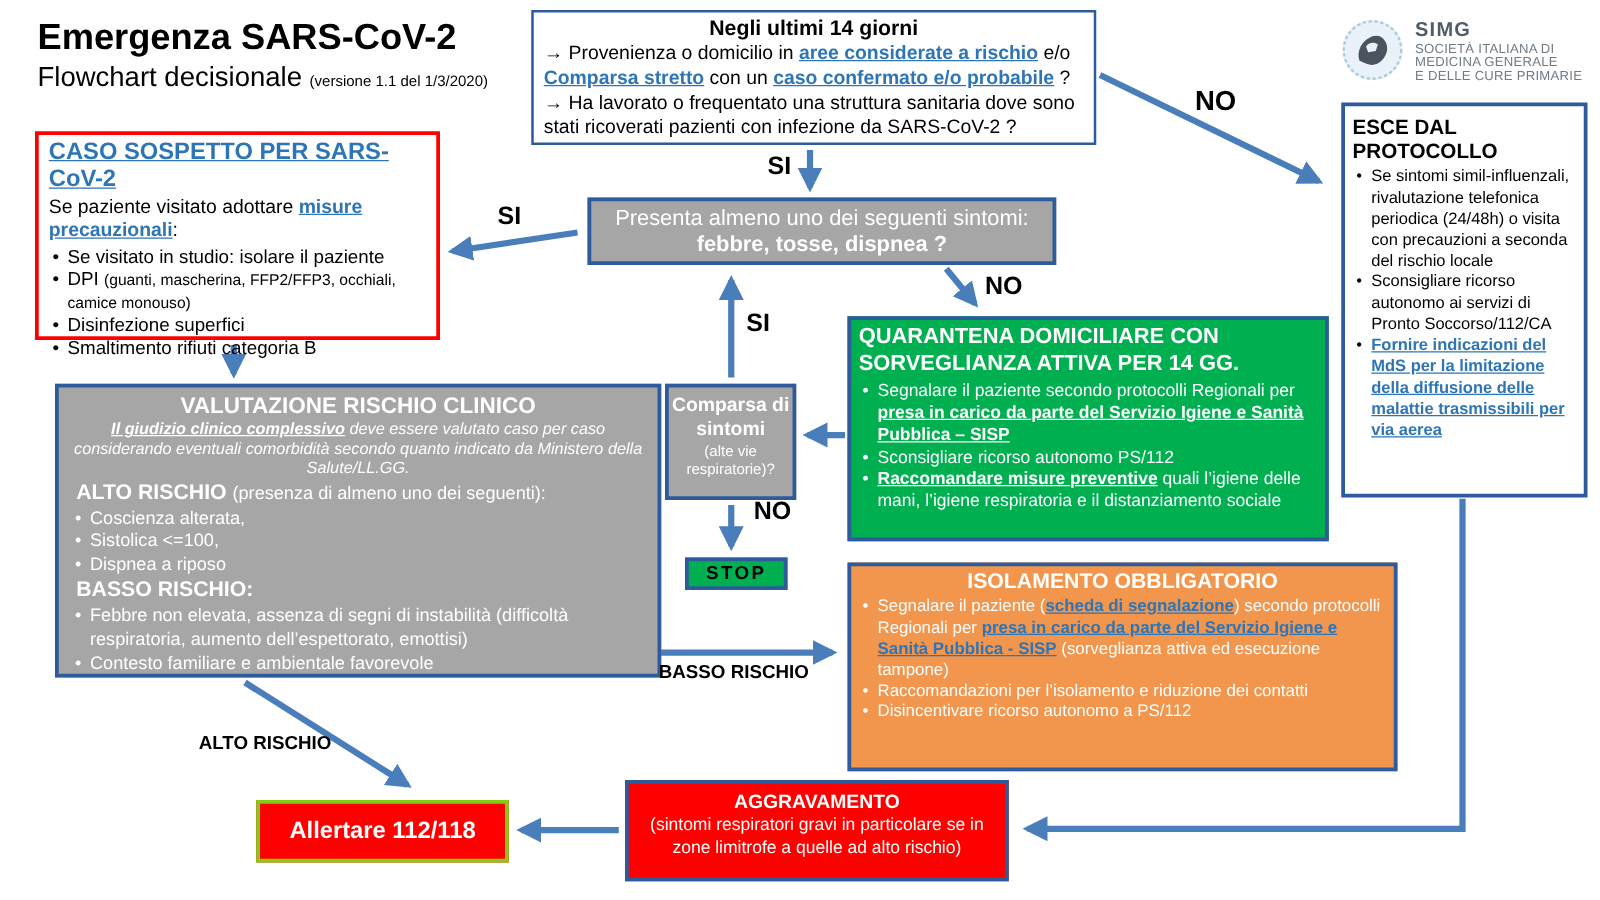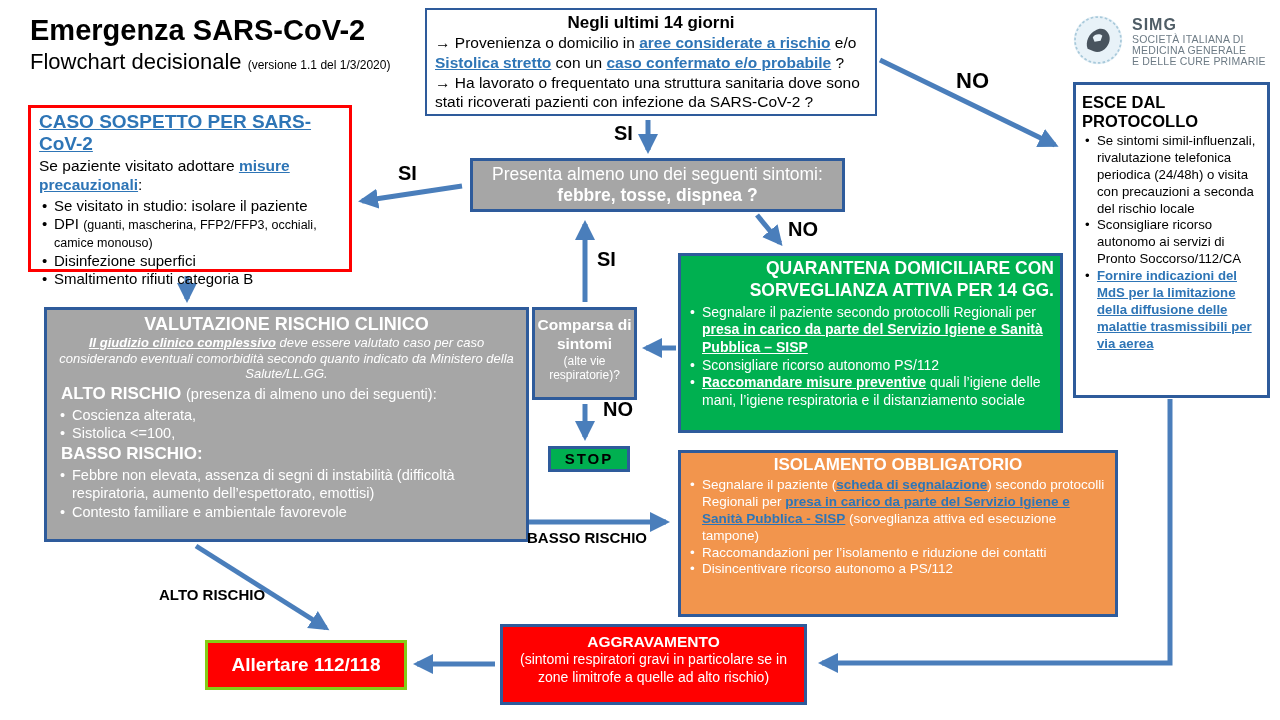--- a/index.html
+++ b/index.html
@@ -46,21 +46,21 @@
   .b-caso { left:28px; top:105px; width:324px; height:167px; border:3px solid #ff0000; background:#fff; padding:3px 8px; }
   .b-caso .bt { color:#2e75b6; font-weight:bold; font-size:19px; text-decoration:underline; }
   .b-caso .intro { font-size:15.5px; line-height:1.25; margin:1px 0 0 0; }
   .b-caso li { font-size:15px; line-height:1.22; }
 
   .b-presenta { left:470px; top:158px; width:375px; height:54px; background:#a6a6a6; border:3px solid #2e5b9b; color:#fff; text-align:center; padding-top:3px; }
   .b-presenta .l1 { font-size:17.5px; }
   .b-presenta .l2 { font-size:17.5px; font-weight:bold; }
 
   .b-green { left:678px; top:253px; width:385px; height:180px; background:#00b050; border:3px solid #2e5b9b; color:#fff; padding:2px 6px; }
-  .b-green .bt { text-align:right; font-weight:bold; font-size:17.5px; line-height:1.25; }
+  .b-green .bt { text-align:left; font-weight:bold; font-size:17.5px; line-height:1.25; }
   .b-green li { font-size:14px; line-height:1.26; }
 
   .b-valut { left:44px; top:307px; width:485px; height:235px; background:#a6a6a6; border:3px solid #2e5b9b; color:#fff; padding:4px 10px; }
   .b-valut .bt { text-align:center; font-weight:bold; font-size:18px; }
   .b-valut .note { font-size:13px; line-height:1.2; text-align:center; margin:0 0 2px 0; }
   .b-valut .risk { font-size:14.5px; margin:1px 0 0 4px; }
   .b-valut li { font-size:14.5px; line-height:1.28; }
 
   .b-comparsa { left:532px; top:307px; width:105px; height:93px; background:#a6a6a6; border:3px solid #2e5b9b; color:#fff; text-align:center; padding-top:5px; }
   .b-comparsa .l1 { font-size:15.5px; font-weight:bold; line-height:1.25; }
@@ -125,21 +125,21 @@
     <div class="simg-text">
       <div class="simg-acronym">SIMG</div>
       <div class="simg-line">SOCIETÀ ITALIANA DI</div>
       <div class="simg-line">MEDICINA GENERALE</div>
       <div class="simg-line">E DELLE CURE PRIMARIE</div>
     </div>
   </div>
 
   <div class="box b-last14">
     <div class="bt">Negli ultimi 14 giorni</div>
-    <p><span>→ Provenienza o domicilio in </span><span class="link">aree considerate a rischio</span><span> e/o </span><span class="link">Sistolica stretto</span><span> con un </span><span class="link">caso confermato e/o probabile</span><span> ?</span></p>
+    <p><span>→ Provenienza o domicilio in </span><span class="link">aree considerate a rischio</span><span> e/o </span><span class="link">Comparsa stretto</span><span> con un </span><span class="link">caso confermato e/o probabile</span><span> ?</span></p>
     <p><span>→ Ha lavorato o frequentato una struttura sanitaria dove sono stati ricoverati pazienti con infezione da SARS-CoV-2 ?</span></p>
   </div>
 
   <div class="box b-esce">
     <div class="bt">ESCE DAL PROTOCOLLO</div>
     <ul class="bl">
       <li><span>Se sintomi simil-influenzali, rivalutazione telefonica periodica (24/48h) o visita con precauzioni a seconda del rischio locale</span></li>
       <li><span>Sconsigliare ricorso autonomo ai servizi di Pronto Soccorso/112/CA</span></li>
       <li><span class="link">Fornire indicazioni del MdS per la limitazione della diffusione delle malattie trasmissibili per via aerea</span></li>
     </ul>
@@ -170,20 +170,21 @@
     </ul>
   </div>
 
   <div class="box b-valut">
     <div class="bt">VALUTAZIONE RISCHIO CLINICO</div>
     <p class="note"><span class="b i u">Il giudizio clinico complessivo</span><span class="i"> deve essere valutato caso per caso considerando eventuali comorbidità secondo quanto indicato da Ministero della Salute/LL.GG.</span></p>
     <div class="risk"><span class="b big">ALTO RISCHIO </span><span>(presenza di almeno uno dei seguenti):</span></div>
     <ul class="bl">
       <li>Coscienza alterata,</li>
       <li>Sistolica &lt;=100,</li>
+      <li>Dispnea a riposo</li>
     </ul>
     <div class="risk"><span class="b big">BASSO RISCHIO:</span></div>
     <ul class="bl">
       <li>Febbre non elevata, assenza di segni di instabilità (difficoltà respiratoria, aumento dell’espettorato, emottisi)</li>
       <li>Contesto familiare e ambientale favorevole</li>
     </ul>
   </div>
 
   <div class="box b-comparsa">
     <div class="l1">Comparsa di sintomi</div>

